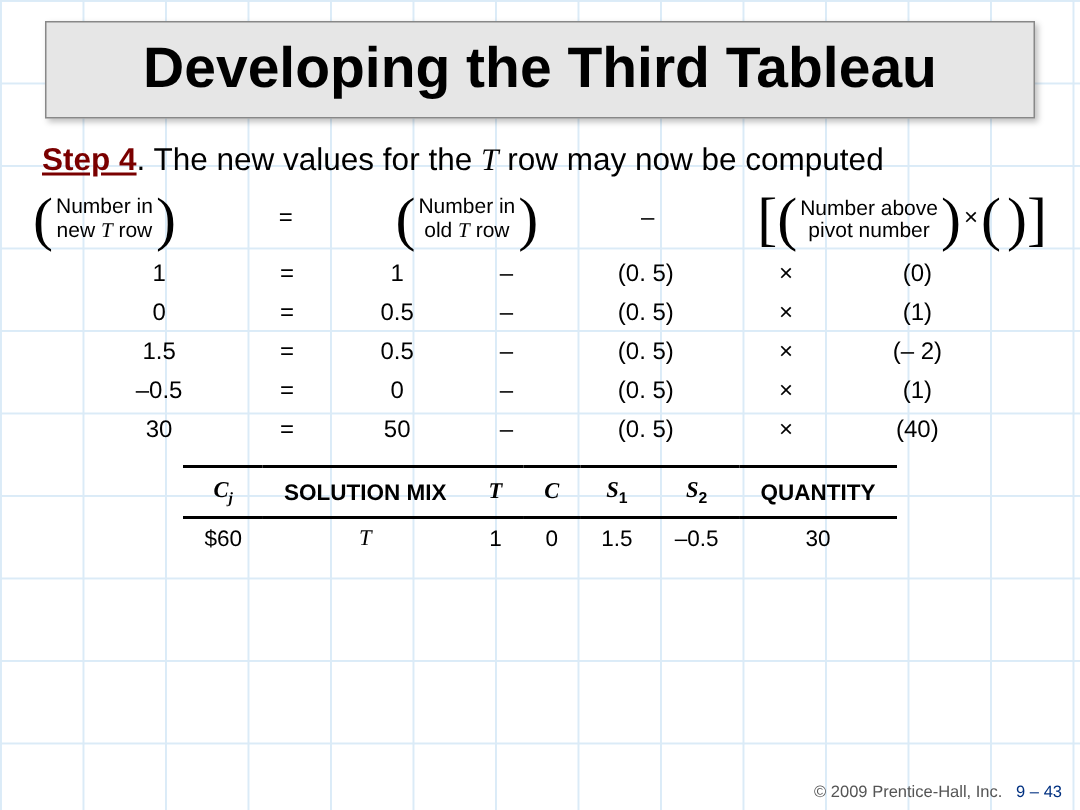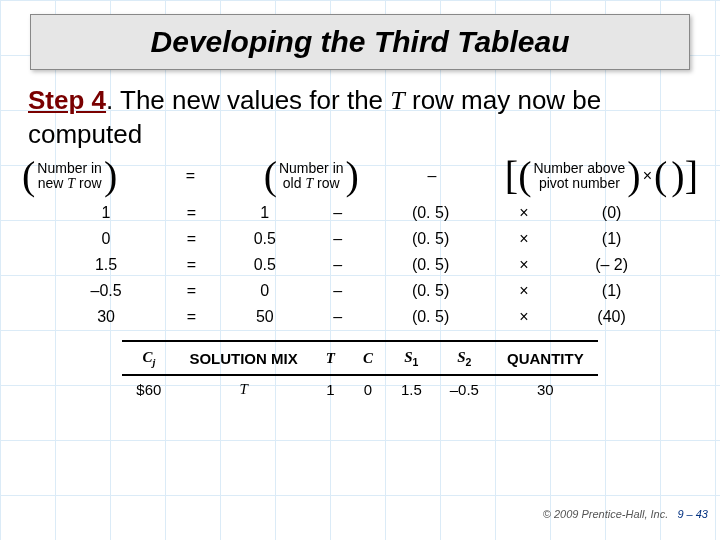--- a/index.html
+++ b/index.html
@@ -23,22 +23,22 @@
   }
   .content { position: relative; z-index: 1; padding: 14px 22px 0 22px; }
   .title-box {
     background: #e6e6e6;
     border: 1px solid #888;
     box-shadow: 2px 2px 4px rgba(0,0,0,0.25);
     padding: 10px 18px;
     margin: 0 8px 14px 8px;
     text-align: center;
   }
-  .title-box h1 { font-style: italic; font-weight: bold; font-size: 30px; }
-  .step-line { font-size: 26px; margin: 0 6px 10px 6px; line-height: 1.25; }
+  .title-box h1 { font-weight: bold; font-size: 38px; }
+  .step-line { font-size: 21px; margin: 0 6px 10px 6px; line-height: 1.25; }
   .step-label { color: #7a0000; font-weight: bold; text-decoration: underline; }
   .it { font-style: italic; font-family: "Times New Roman", serif; }
 
   .formula {
     display: flex;
     align-items: center;
     justify-content: space-between;
     gap: 4px;
     margin: 4px 0px 8px 0px;
     font-size: 14px;
@@ -61,24 +61,23 @@
     margin: 0 auto 0 auto;
     border-collapse: collapse;
     font-size: 15px;
   }
   .mix-table th { border-top: 2px solid #000; border-bottom: 2px solid #000; padding: 6px 14px; font-weight: bold; }
   .mix-table td { padding: 5px 14px; text-align: center; }
   .sub { font-size: 0.7em; vertical-align: sub; }
 
   .footer {
     position: absolute;
-    bottom: 20px; right: 12px;
+    bottom: 6px; right: 12px;
     font-size: 11px;
     color: #555;
-    font-style: italic;
   }
   .footer .pg { color: #003080; }
 </style>
 </head>
 <body>
 
 <div class="grid-bg"></div>
 
 <div class="content">
 

